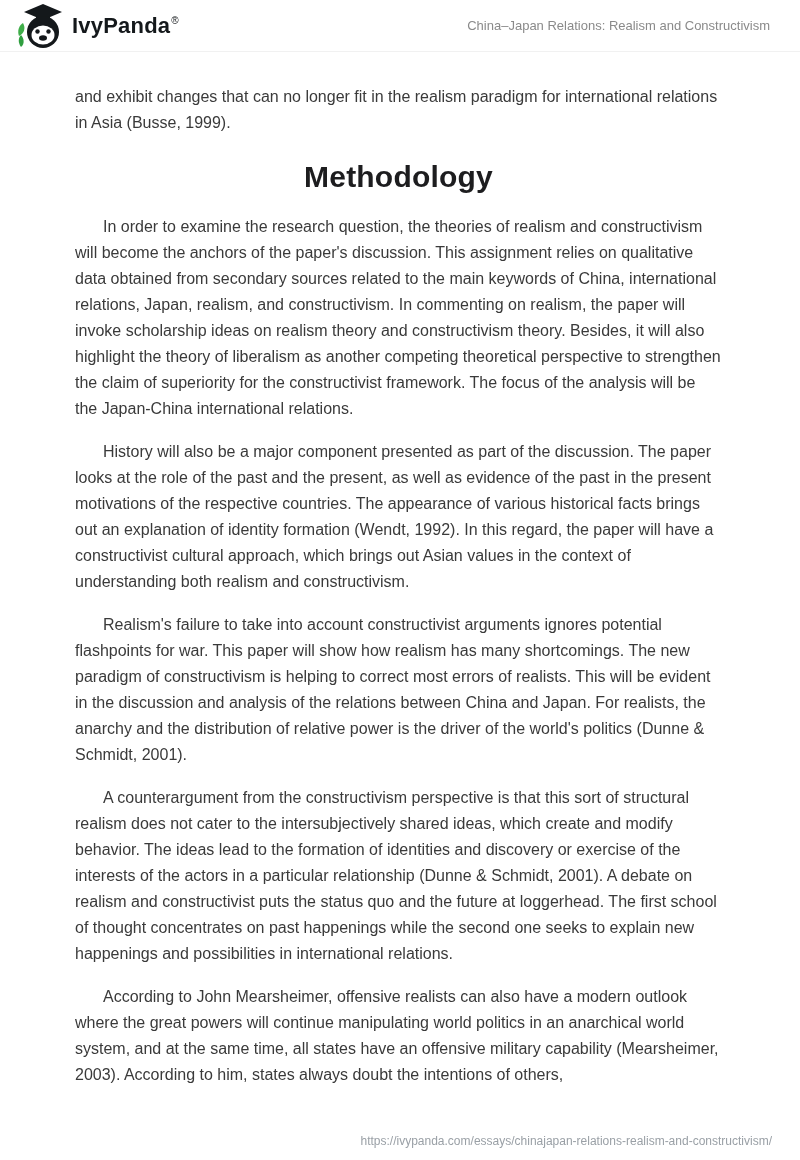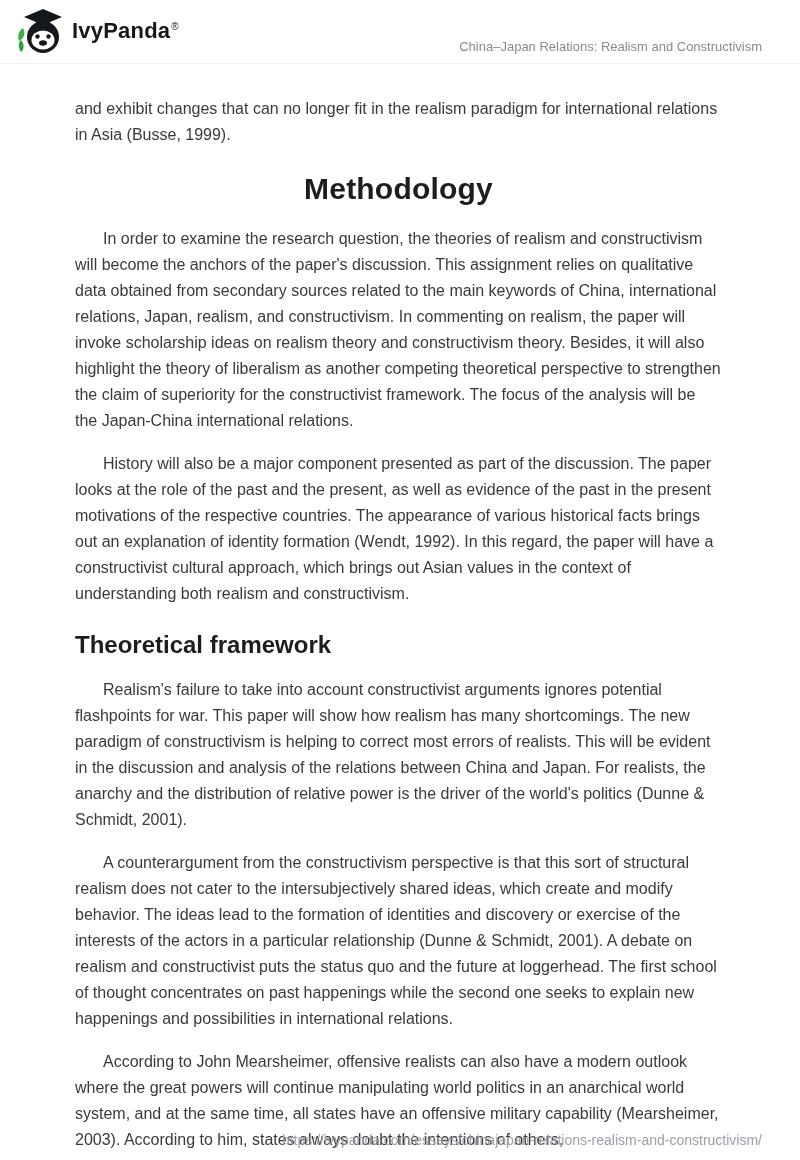--- a/index.html
+++ b/index.html
@@ -9,24 +9,24 @@
     height: 1160px;
     background: #ffffff;
     font-family: "Liberation Sans", "DejaVu Sans", sans-serif;
     color: #3a3a3a;
     position: relative;
     overflow: hidden;
   }
 
   .header {
     display: flex;
-    align-items: flex-end;
+    align-items: center;
     justify-content: space-between;
-    height: 64px;
-    padding: 9px 38px 9px 16px;
+    height: 52px;
+    padding: 9px 30px 9px 16px;
     border-bottom: 1px solid #f1f1f1;
     background: #fff;
   }
   .brand {
     display: flex;
     align-items: center;
     gap: 10px;
     cursor: pointer;
   }
   .brand-text {
@@ -70,23 +70,23 @@
   h2.section-heading {
     font-size: 24px;
     line-height: 28px;
     color: #1d1d1f;
     font-weight: 700;
     margin: 24px 0 18px 0;
   }
 
   .footer {
     position: absolute;
-    right: 38px;
+    right: 28px;
     bottom: 12px;
-    font-size: 14px;
+    font-size: 12px;
     color: #9aa0a6;
   }
 </style>
 </head>
 <body>
 
 <header class="header">
   <div class="brand">
     <svg width="46" height="46" viewBox="0 0 46 46" aria-hidden="true">
 
@@ -107,21 +107,20 @@
   <div class="doc-title">China–Japan Relations: Realism and Constructivism</div>
 </header>
 
 <main class="page">
   <p class="continuation">and exhibit changes that can no longer fit in the realism paradigm for international relations in Asia (Busse, 1999).</p>
 
   <h1 class="section-heading">Methodology</h1>
   <p>In order to examine the research question, the theories of realism and constructivism will become the anchors of the paper's discussion. This assignment relies on qualitative data obtained from secondary sources related to the main keywords of China, international relations, Japan, realism, and constructivism. In commenting on realism, the paper will invoke scholarship ideas on realism theory and constructivism theory. Besides, it will also highlight the theory of liberalism as another competing theoretical perspective to strengthen the claim of superiority for the constructivist framework. The focus of the analysis will be the Japan-China international relations.</p>
   <p>History will also be a major component presented as part of the discussion. The paper looks at the role of the past and the present, as well as evidence of the past in the present motivations of the respective countries. The appearance of various historical facts brings out an explanation of identity formation (Wendt, 1992). In this regard, the paper will have a constructivist cultural approach, which brings out Asian values in the context of understanding both realism and constructivism.</p>
 
-  <h2 class="section-heading">Theoretical framework</h2>
   <p>Realism's failure to take into account constructivist arguments ignores potential flashpoints for war. This paper will show how realism has many shortcomings. The new paradigm of constructivism is helping to correct most errors of realists. This will be evident in the discussion and analysis of the relations between China and Japan. For realists, the anarchy and the distribution of relative power is the driver of the world's politics (Dunne &amp; Schmidt, 2001).</p>
   <p>A counterargument from the constructivism perspective is that this sort of structural realism does not cater to the intersubjectively shared ideas, which create and modify behavior. The ideas lead to the formation of identities and discovery or exercise of the interests of the actors in a particular relationship (Dunne &amp; Schmidt, 2001). A debate on realism and constructivist puts the status quo and the future at loggerhead. The first school of thought concentrates on past happenings while the second one seeks to explain new happenings and possibilities in international relations.</p>
   <p>According to John Mearsheimer, offensive realists can also have a modern outlook where the great powers will continue manipulating world politics in an anarchical world system, and at the same time, all states have an offensive military capability (Mearsheimer, 2003). According to him, states always doubt the intentions of others,</p>
 </main>
 
 <footer class="footer">
   <span>https://ivypanda.com/essays/chinajapan-relations-realism-and-constructivism/</span>
 </footer>
 
 </body></html>

